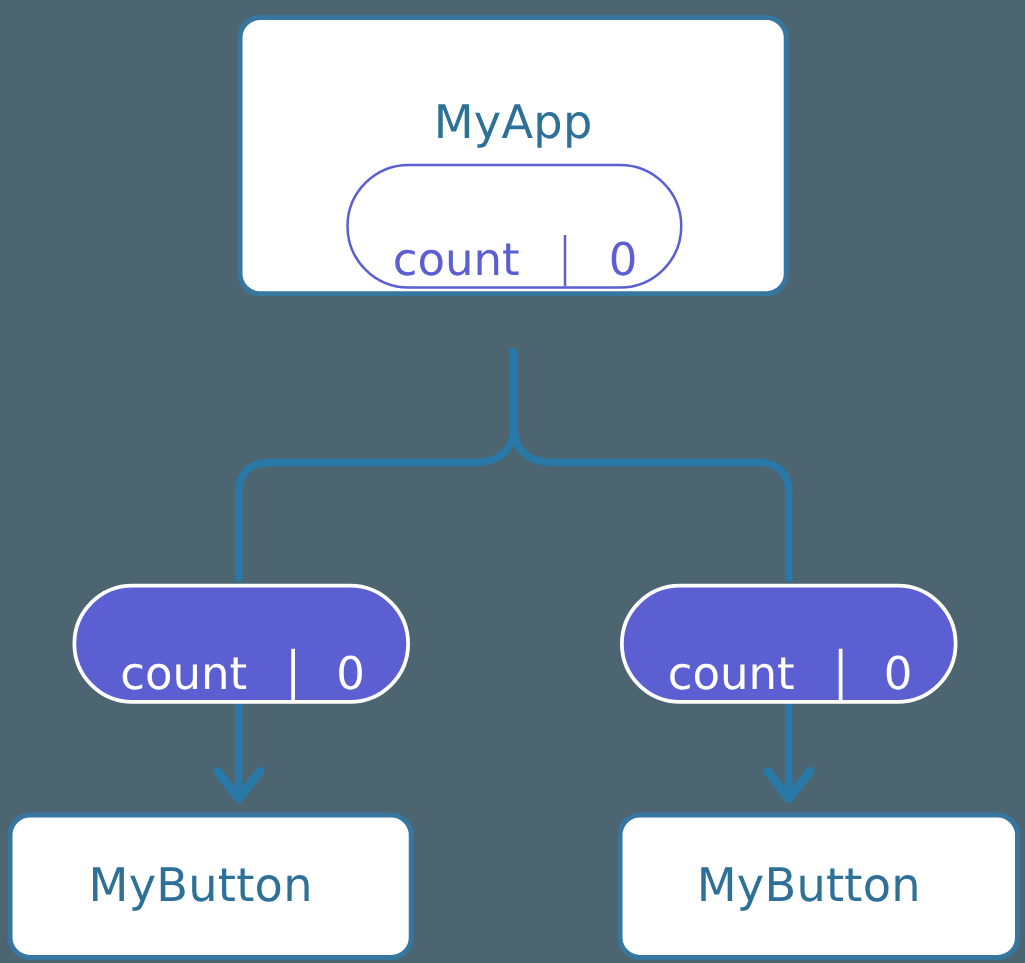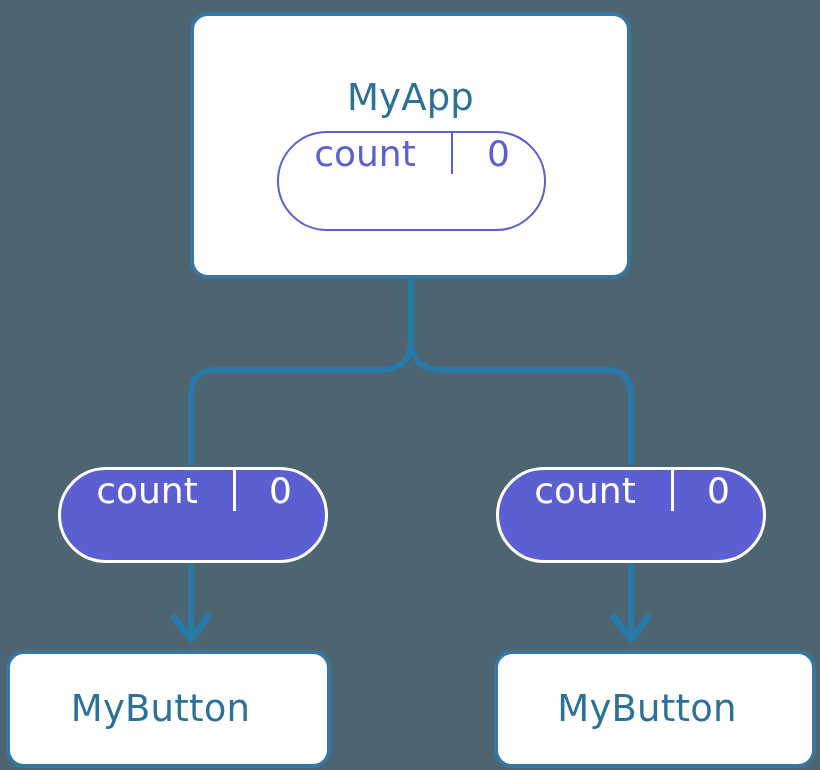--- a/index.html
+++ b/index.html
@@ -38,21 +38,21 @@
     font-weight: 400;
     letter-spacing: 0.2px;
     text-align: center;
     white-space: nowrap;
   }
 
   #app-box {
     left: 190px;
     top: 12px;
     width: 441px;
-    height: 267px;
+    height: 225px;
   }
   #app-box .comp-title {
     position: absolute;
     left: 0; right: 0;
     top: 60px;
   }
 
   #btn-box-left {
     left: 6px;
     top: 650px;
@@ -71,21 +71,21 @@
     left: 0; right: 16px;
     top: 33px;
   }
 
   
   .pill {
     position: absolute;
     box-sizing: border-box;
     border-radius: 999px;
     display: flex;
-    align-items: flex-start;
+    align-items: flex-end;
     overflow: hidden;
     z-index: 3;
   }
   .pill-key, .pill-val {
     display: flex;
     align-items: center;
     justify-content: center;
     font-size: 36px;
     font-weight: 400;
     white-space: nowrap;

